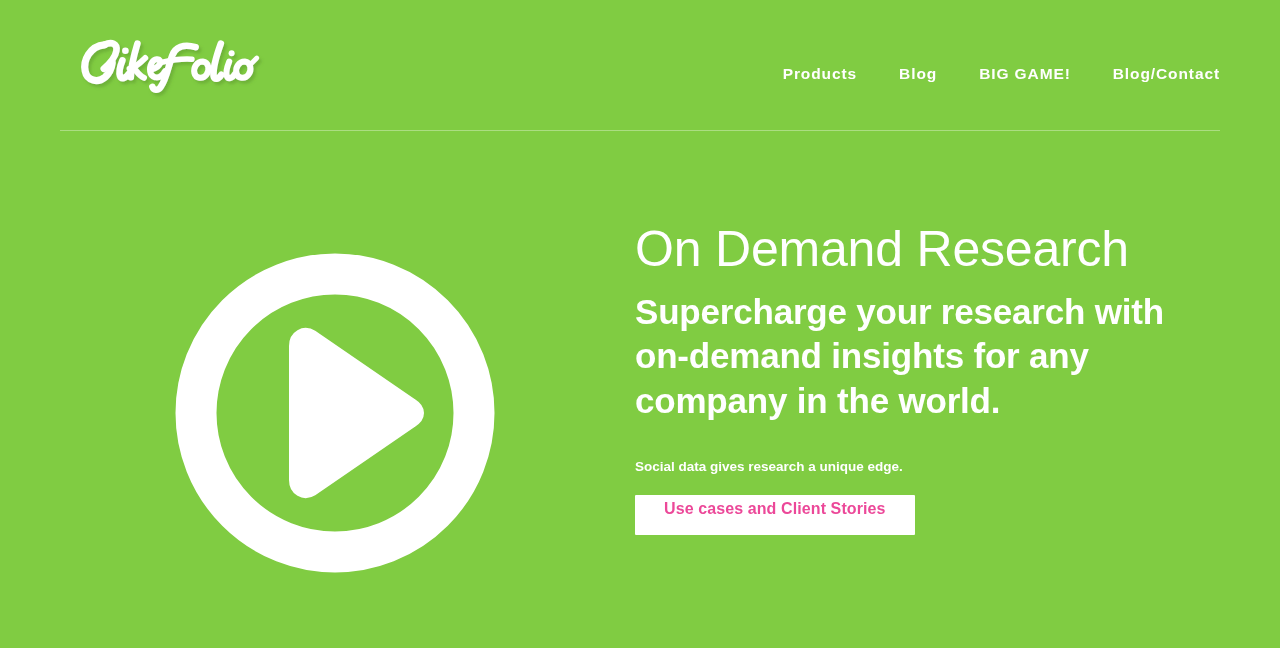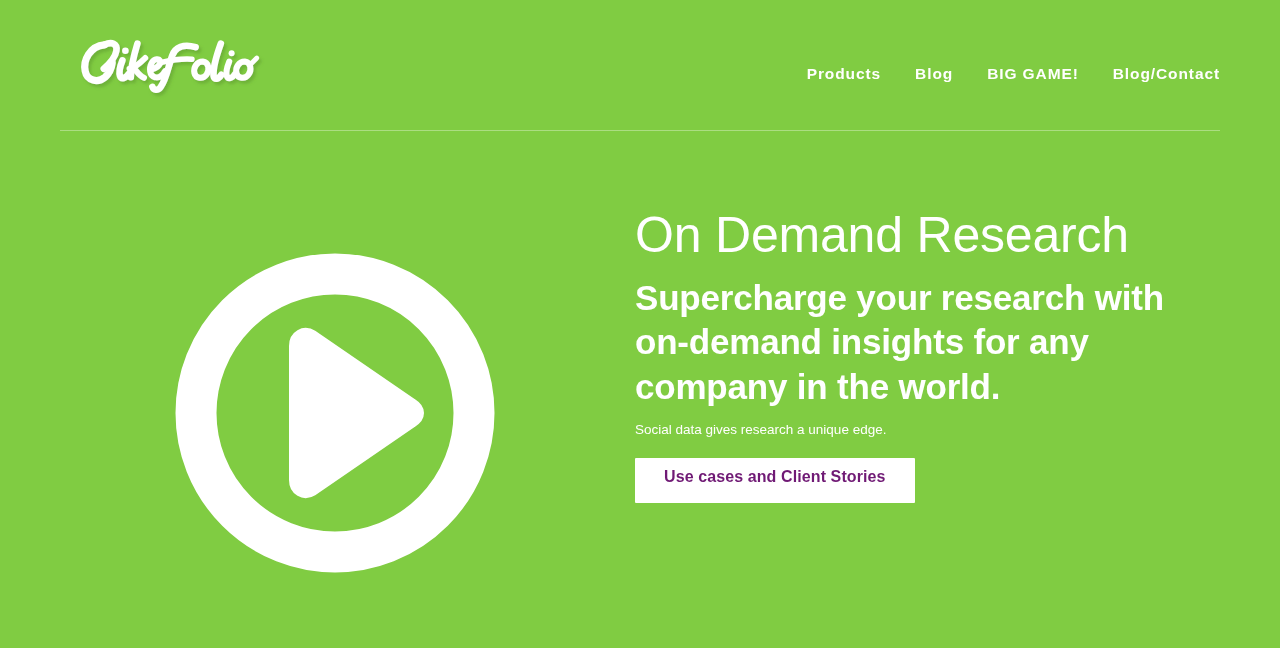--- a/index.html
+++ b/index.html
@@ -36,21 +36,21 @@
   }
 
   .logo svg { display: block; overflow: visible; }
 
   .nav {
     position: absolute;
     right: 60px;
     top: 62px;
     display: flex;
     align-items: center;
-    gap: 0;
+    gap: 8px;
   }
 
   .nav-item {
     color: #ffffff;
     font-size: 15.5px;
     font-weight: bold;
     letter-spacing: 0.9px;
     text-decoration: none;
     white-space: nowrap;
     padding: 0 17px;
@@ -96,50 +96,51 @@
     width: 600px;
   }
 
   .eyebrow {
     color: #ffffff;
     font-size: 50px;
     font-weight: 300;
     line-height: 1.06;
     letter-spacing: -0.2px;
     white-space: nowrap;
+    margin-top: 14px;
   }
 
   .headline {
     color: #ffffff;
     font-size: 35px;
     font-weight: bold;
     line-height: 1.27;
     letter-spacing: -0.2px;
     margin-top: 14px;
     max-width: 590px;
   }
 
   .subcopy {
     color: #ffffff;
     font-size: 13.5px;
-    font-weight: normal;
+    font-weight: bold;
     line-height: 1.4;
-    margin-top: 12px;
+    margin-top: 35px;
   }
 
   .cta {
     display: inline-block;
     margin-top: 18px;
     background: #ffffff;
-    color: #701a75;
+    color: #ec4899;
     font-size: 16px;
     font-weight: bold;
     letter-spacing: 0.1px;
     text-decoration: none;
-    padding: 9px 29px 16px 29px;
+    padding: 4px 29px 16px 29px;
     line-height: 20px;
     border: none;
     border-radius: 1px;
     cursor: pointer;
     font-family: "Liberation Sans", sans-serif;
   }
 </style>
 </head>
 <body>
 

